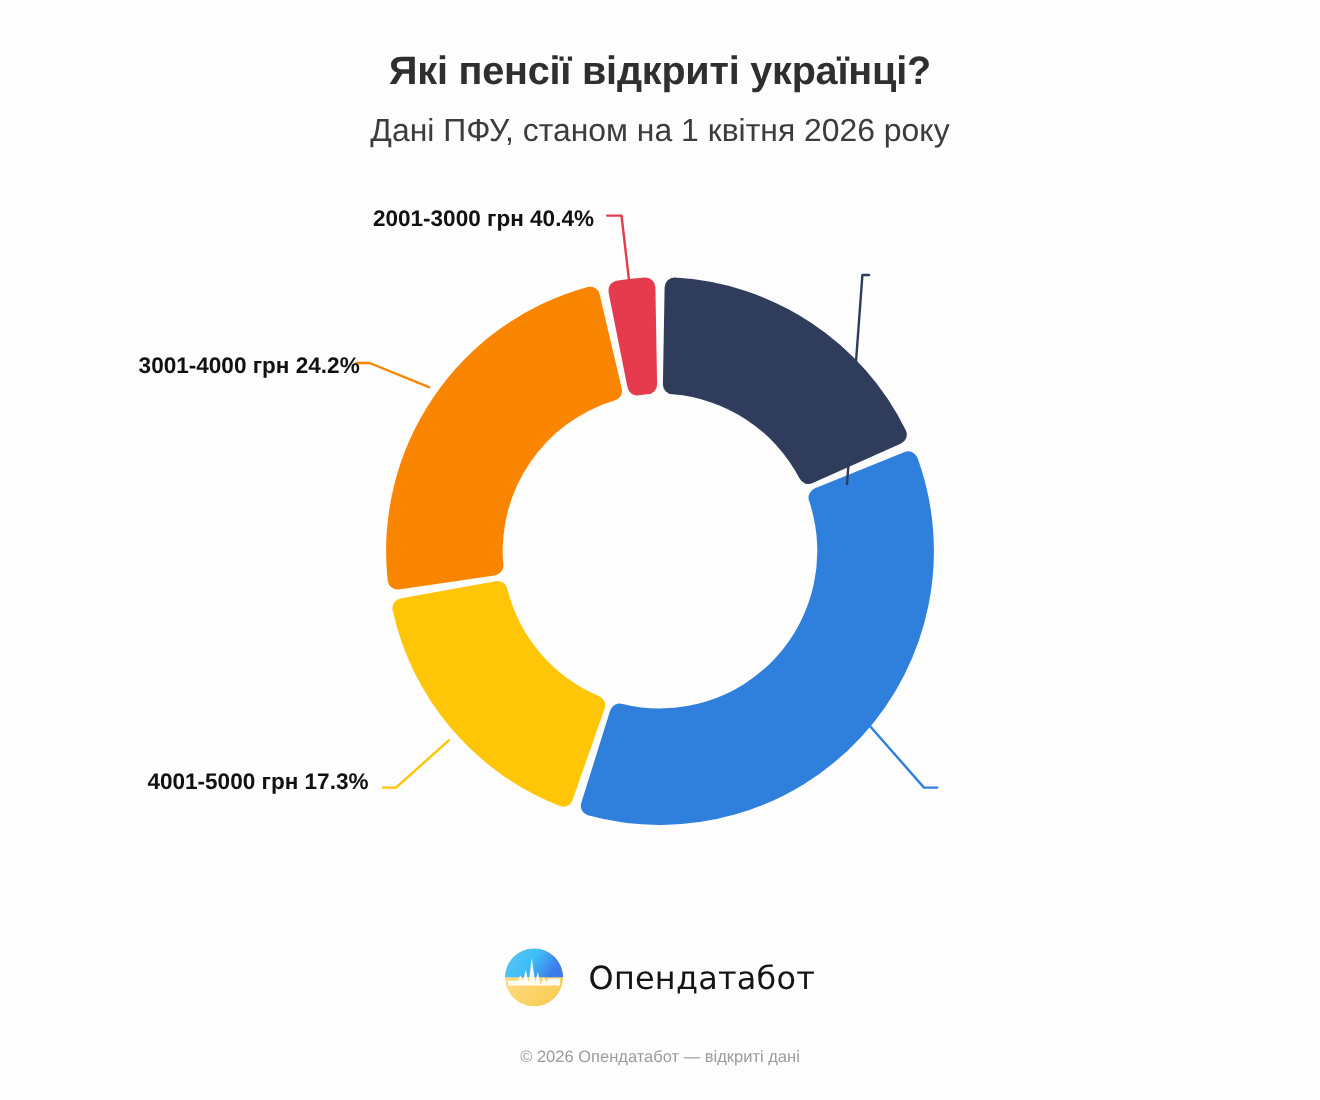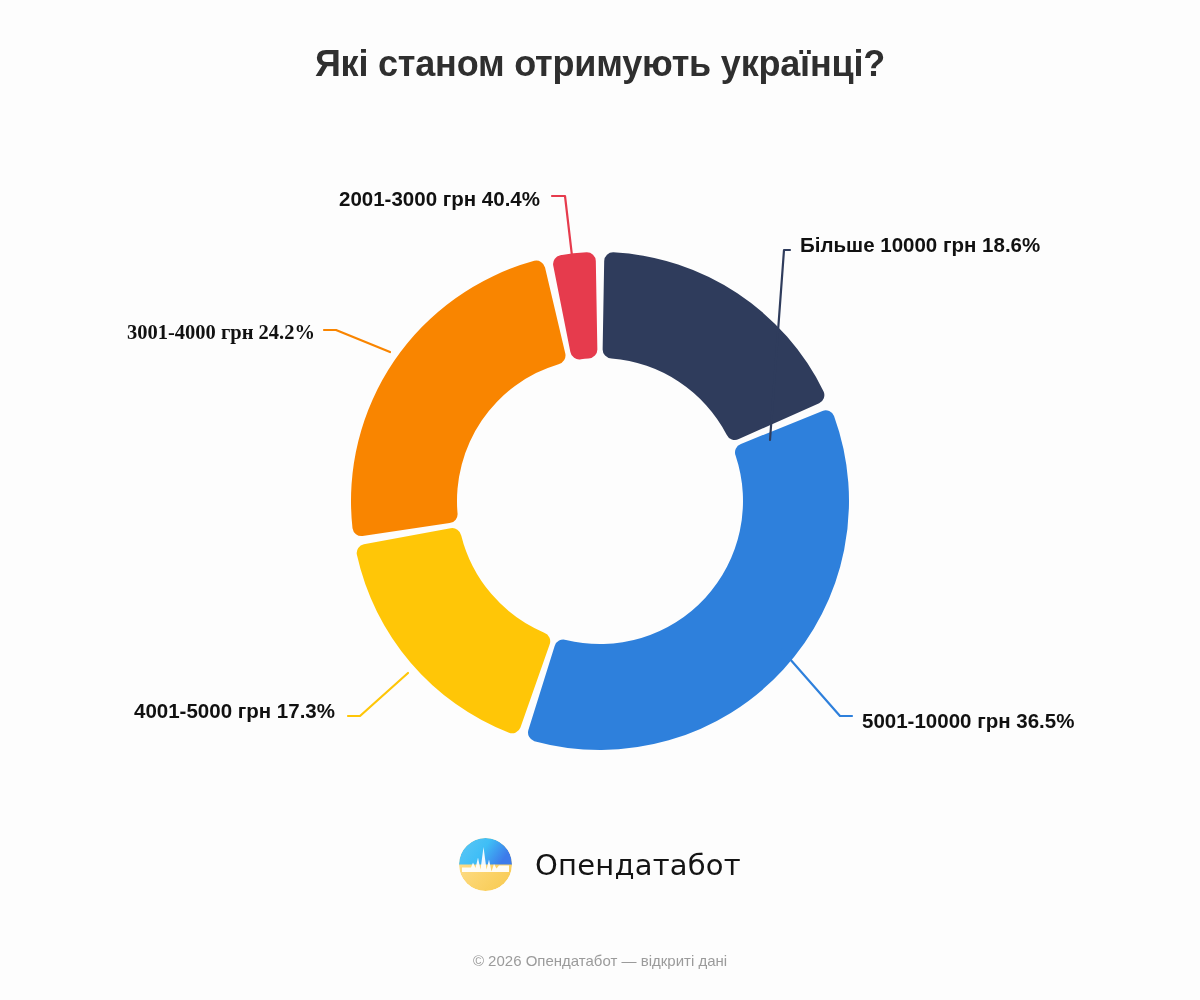--- a/index.html
+++ b/index.html
@@ -51,21 +51,21 @@
     color: #111111;
     white-space: nowrap;
   }
   .lbl-l { text-align: right; }
   .lbl-r { text-align: left; }
 
   .footer-logo {
     position: absolute;
     left: 0;
     right: 0;
-    top: 838px;
+    top: 862px;
     display: flex;
     align-items: center;
     justify-content: center;
     gap: 23px;
   }
   .logo-mark {
     width: 53px;
     height: 53px;
     border-radius: 50%;
     overflow: hidden;
@@ -85,21 +85,22 @@
     text-align: center;
     font-size: 15px;
     color: #9b9b9b;
   }
 </style>
 </head>
 <body>
 
 <div id="root">
 
-  <div class="title">Які станом отримують українці?</div>
+  <div class="title">Які пенсії відкриті українці?</div>
+  <div class="subtitle">Дані ПФУ, станом на 1 квітня 2026 року</div>
 
   <svg class="chart" width="1200" height="1000" viewBox="0 0 1200 1000">
     <defs>
       <linearGradient id="logoTop" x1="0" y1="0" x2="1" y2="0.35">
         <stop offset="0%" stop-color="#5EC7F5"></stop>
         <stop offset="55%" stop-color="#3FBEF6"></stop>
         <stop offset="100%" stop-color="#3D7BEA"></stop>
       </linearGradient>
       <linearGradient id="logoBot" x1="0" y1="0" x2="1" y2="1">
         <stop offset="0%" stop-color="#FFE39B"></stop>
@@ -118,27 +119,25 @@
         <polyline points="770,440 784,250 790,250" fill="none" stroke="#2F3C5C" stroke-width="2.2" stroke-linecap="round" stroke-linejoin="round"></polyline>
         <polyline points="782,650 840,716 852,716" fill="none" stroke="#2E80DC" stroke-width="2.2" stroke-linecap="round" stroke-linejoin="round"></polyline>
         <polyline points="408,673 360,716 348,716" fill="none" stroke="#FFC607" stroke-width="2.2" stroke-linecap="round" stroke-linejoin="round"></polyline>
         <polyline points="390,352 336,330 324,330" fill="none" stroke="#F98500" stroke-width="2.2" stroke-linecap="round" stroke-linejoin="round"></polyline>
         <polyline points="572,256 565,196 552,196" fill="none" stroke="#E63B4D" stroke-width="2.2" stroke-linecap="round" stroke-linejoin="round"></polyline>
       </g>
   </svg>
 
   <div class="slice-label lbl-l" style="left:0;width:540px;top:187px;">2001-3000 грн 40.4%</div>
 
-  <div class="slice-label lbl-r" style="left:800px;top:233px;">Більше 10000 грн 18.6%</div>
 
-  <div class="slice-label lbl-l" style="left:0;width:315px;top:321px;font-family:Liberation Serif, serif;">3001-4000 грн 24.2%</div>
+  <div class="slice-label lbl-l" style="left:12px;width:315px;top:321px;">3001-4000 грн 24.2%</div>
 
   <div class="slice-label lbl-l" style="left:0;width:335px;top:699px;text-align:right;">4001-5000 грн 17.3%</div>
 
-  <div class="slice-label lbl-r" style="left:862px;top:709px;">5001-10000 грн 36.5%</div>
 
   <div class="footer-logo">
     <span class="logo-mark">
       <svg width="53" height="53" viewBox="0 0 53 53">
         <circle cx="26.5" cy="26.5" r="26.5" fill="url(#logoBot)"></circle>
         <path d="M0 26.5 A26.5 26.5 0 0 1 53 26.5 Z" fill="url(#logoTop)"></path>
         <path d="M3 29.5 L12 29.5 L14 24.5 L16.5 30 L19 19.5 L21.5 31.5 L24.5 9
                  L27.5 31.5 L30 21.5 L32.5 33.5 L35 26 L37.5 30.5 L40 27.5 L50 27.5
                  L50 34 L3 34 Z" fill="#FFFFFF" opacity="0.93"></path>
       </svg>

